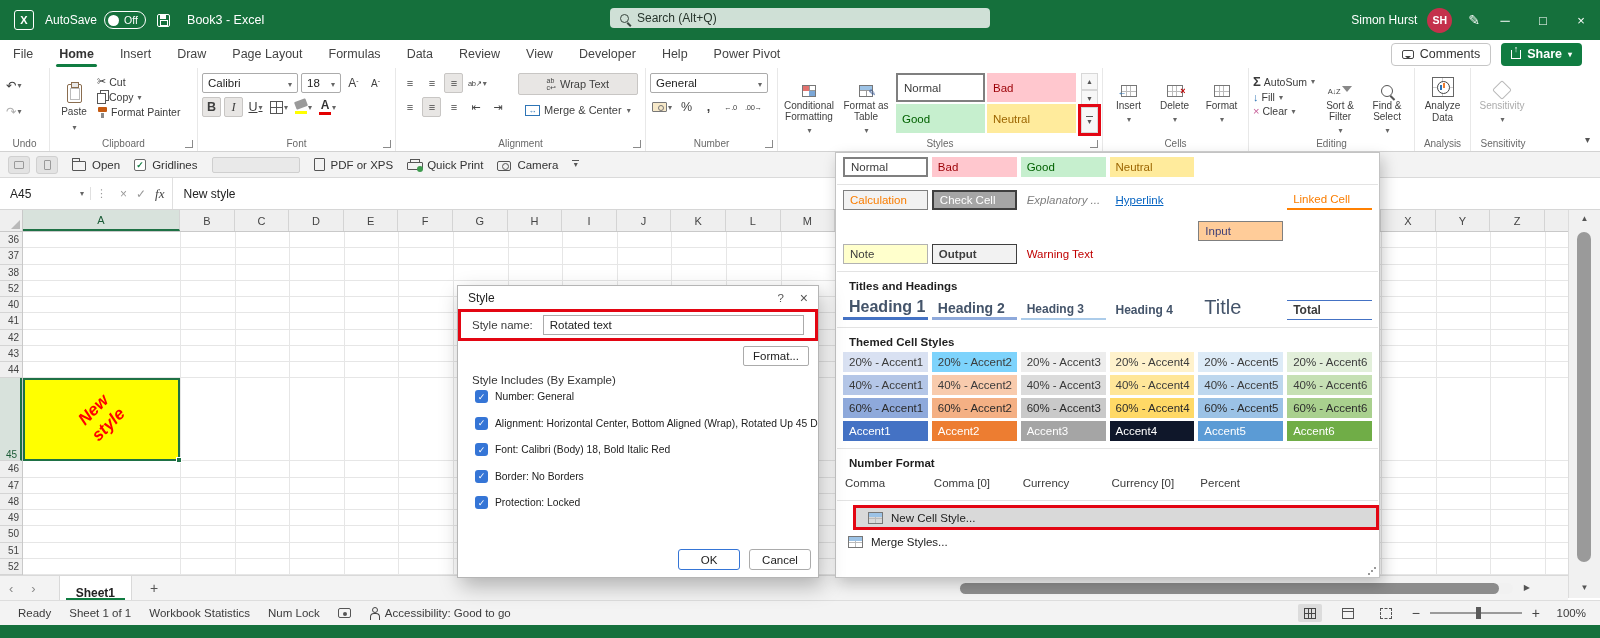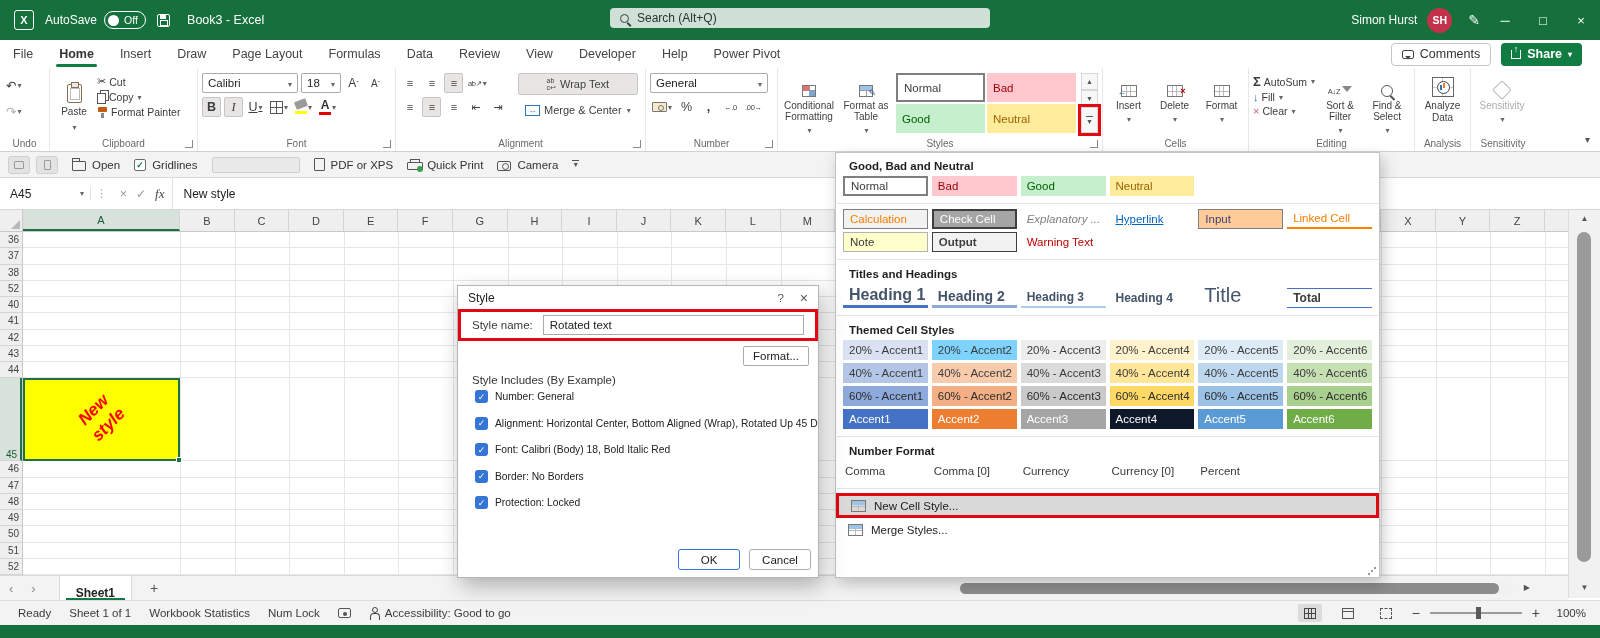--- a/index.html
+++ b/index.html
@@ -215,21 +215,21 @@
 
 .gallery{position:absolute;left:835px;top:152px;width:545px;height:426px;background:#fff;border:1px solid #C3C3C3;box-shadow:3px 6px 14px rgba(0,0,0,.22);z-index:5;padding-top:3px;font-size:11.5px;}
 .gsec-title{font-weight:bold;color:#1f1f1f;padding:4px 13px 3px;}
 .gdiv{height:1px;background:#E3E3E3;margin:4px 1px;}
 .grid6{display:grid;grid-template-columns:repeat(6,1fr);gap:3px 4px;padding:1px 7px 3px;}
 .grid6.baseline{align-items:end;}
 .gchip{height:20px;display:flex;align-items:center;padding-left:6px;color:#3b3b3b;white-space:nowrap;overflow:hidden;}
 .grid6.baseline .gchip{height:auto;min-height:20px;padding-bottom:1px;}
 .nf .gchip{padding-left:2px;}
 .gact{height:23px;display:flex;align-items:center;gap:8px;padding:0 12px;color:#222;}
-.gact.hl{background:#D9D9D9;border:3px solid #E30613;height:25px;}
+.gact.hl{background:#D9D9D9;border:3px solid #E30613;height:25px;margin-left:17px;}
 .ic-style{width:15px;height:12px;border:1px solid #777;flex:0 0 auto;background:
  linear-gradient(#9DC3E6,#9DC3E6) 0 0/100% 4px no-repeat,
  linear-gradient(#bbb,#bbb) 50% 0/1px 100% no-repeat,
  linear-gradient(#bbb,#bbb) 0 60%/100% 1px no-repeat;}
 .grip{position:absolute;right:3px;bottom:2px;width:8px;height:8px;background:
  radial-gradient(circle at 1px 7px,#999 1px,transparent 1.4px),
  radial-gradient(circle at 4px 4px,#999 1px,transparent 1.4px),
  radial-gradient(circle at 7px 1px,#999 1px,transparent 1.4px);}
 </style>
 </head>
@@ -753,36 +753,35 @@
             <span class="zthumb"></span>
           </span>
         <span class="zpm">+</span>
         <span class="zval">100%</span>
       </div>
     </div>
   </div>
   <div class="bottomstrip" style="background: rgb(21, 112, 60);"></div>
 
   <div class="gallery">
-    <div class="gsec-title">Good, Bad and Neutral</div>
     <div class="grid6">
 
     <div class="gchip" style="background: rgb(255, 255, 255); color: rgb(59, 59, 59); border: 2px solid rgb(127, 127, 127);">Normal</div>
         <div class="gchip" style="background: rgb(255, 199, 206); color: rgb(156, 0, 6);">Bad</div>
         <div class="gchip" style="background: rgb(198, 239, 206); color: rgb(0, 97, 0);">Good</div>
         <div class="gchip" style="background: rgb(255, 235, 156); color: rgb(156, 101, 0);">Neutral</div>
       </div>
     <div class="gdiv"></div>
     <div class="grid6">
 
     <div class="gchip" style="background: rgb(242, 242, 242); color: rgb(250, 125, 0); border: 1px solid rgb(127, 127, 127);">Calculation</div>
         <div class="gchip" style="background: rgb(165, 165, 165); color: rgb(255, 255, 255); border: 2px solid rgb(63, 63, 63);">Check Cell</div>
         <div class="gchip" style="color: rgb(127, 127, 127); font-style: italic;">Explanatory ...</div>
         <div class="gchip" style="color: rgb(5, 99, 193); text-decoration: underline;">Hyperlink</div>
-        <div class="gchip" style="background: rgb(255, 204, 153); color: rgb(63, 63, 118); border: 1px solid rgb(127, 127, 127);">Input</div>
+        <div class="gchip" style="background: rgb(255, 204, 153); color: rgb(63, 63, 118); border: 1px solid rgb(127, 127, 127); margin-top: 31px;">Input</div>
         <div class="gchip" style="color: rgb(250, 125, 0); border-bottom: 2px solid rgb(255, 128, 1);">Linked Cell</div>
         <div class="gchip" style="background: rgb(255, 255, 204); color: rgb(59, 59, 59); border: 1px solid rgb(178, 178, 178);">Note</div>
         <div class="gchip" style="background: rgb(242, 242, 242); color: rgb(63, 63, 63); border: 1px solid rgb(63, 63, 63); font-weight: bold;">Output</div>
         <div class="gchip" style="color: rgb(192, 0, 0);">Warning Text</div>
       </div>
     <div class="gdiv"></div>
     <div class="gsec-title">Titles and Headings</div>
     <div class="grid6 baseline">
 
     <div class="gchip" style="color: rgb(68, 84, 106); font-weight: bold; font-size: 16px; border-bottom: 3px solid rgb(68, 114, 196);">Heading 1</div>

